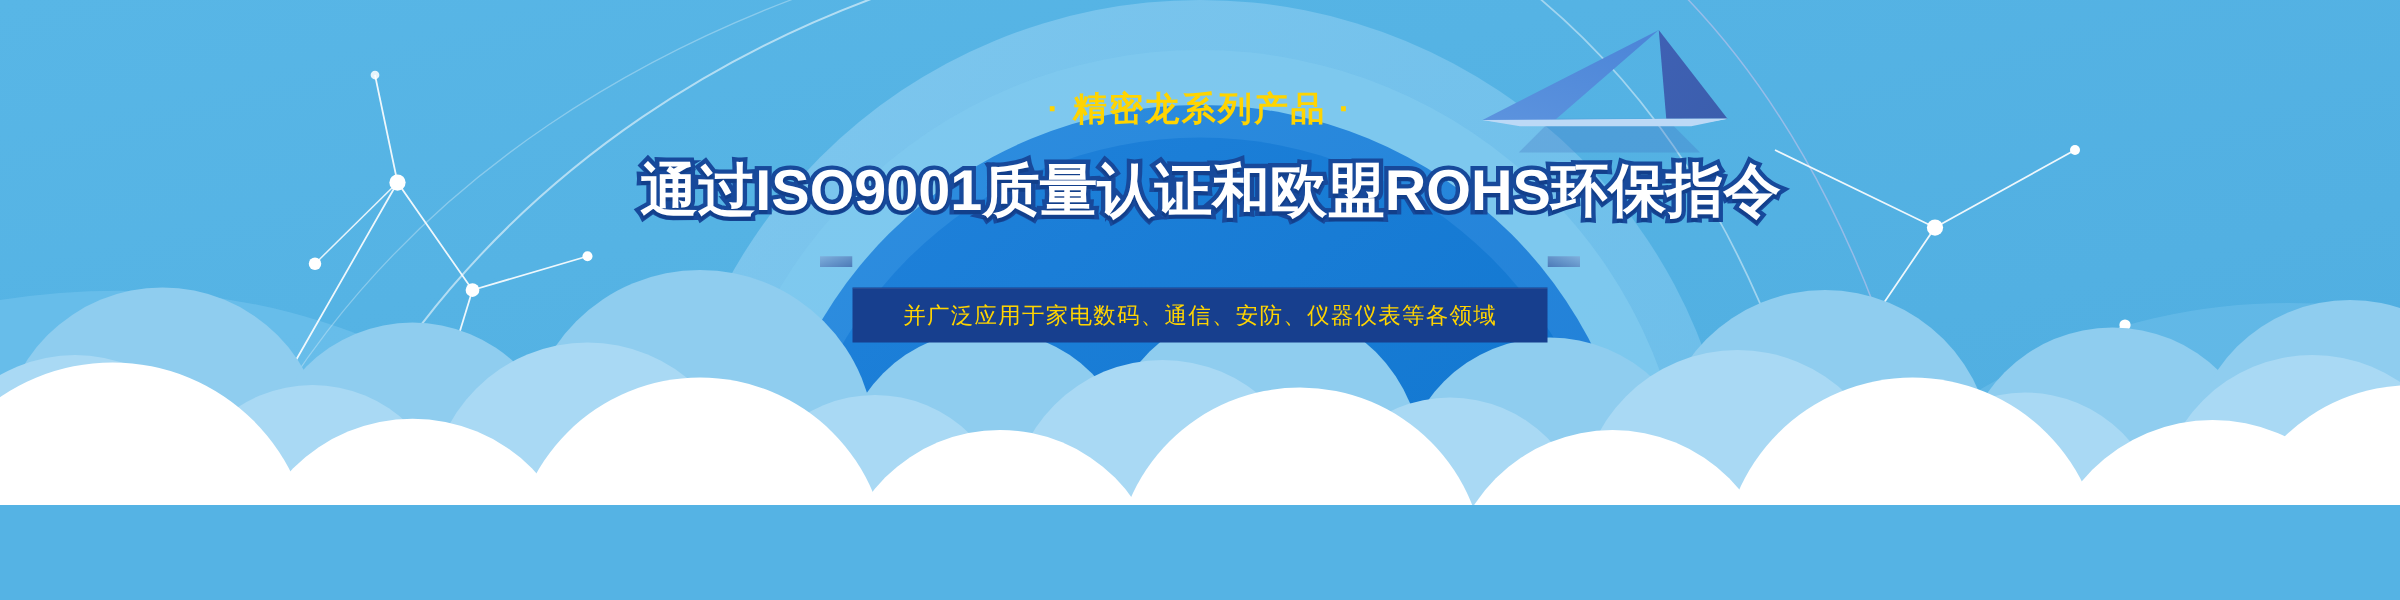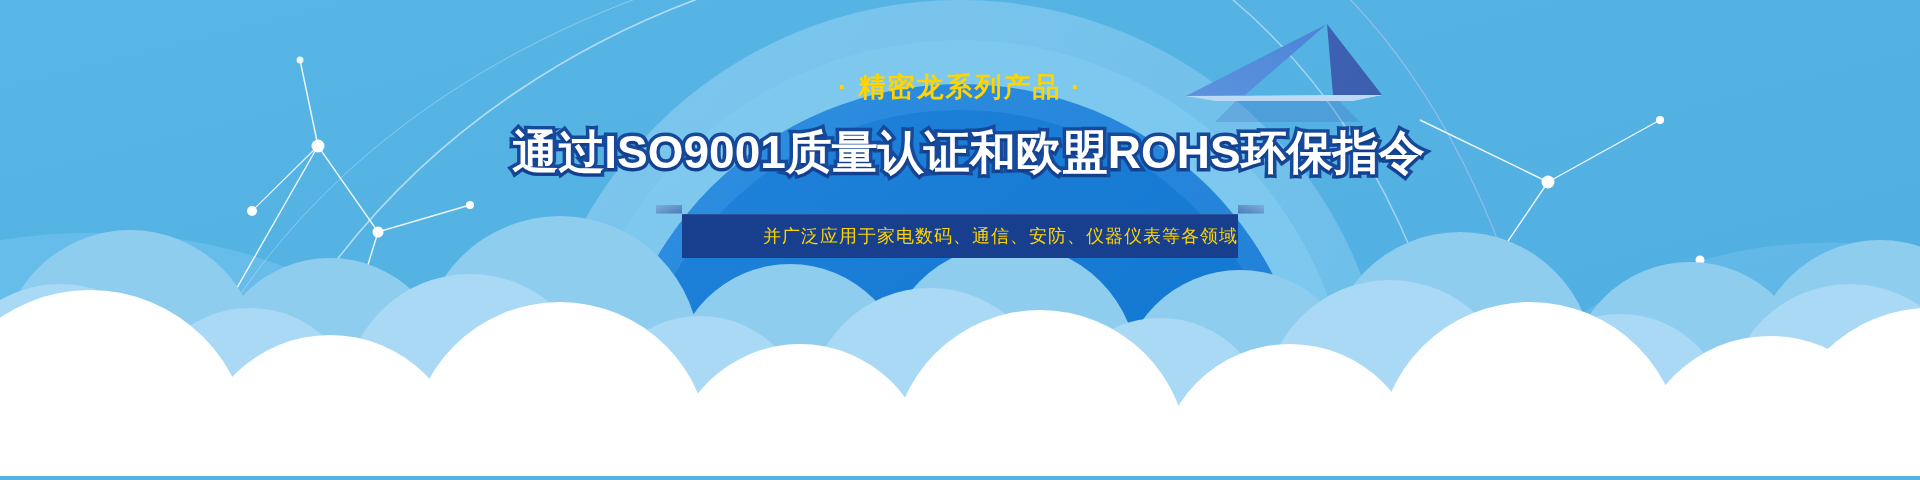--- a/index.html
+++ b/index.html
@@ -3,21 +3,21 @@
 <meta charset="utf-8">
 <title>Banner</title>
 <style>
   html,body{margin:0;padding:0;}
   body{
     width:1920px;height:480px;overflow:hidden;
     font-family:"Liberation Sans","DejaVu Sans",sans-serif;
     background:#55b3e4;
   }
   #banner{
-    position:relative;width:1920px;height:476px;overflow:hidden;
+    position:relative;width:1920px;height:404px;overflow:hidden;
     background:#404040;
   }
   .layer{position:absolute;left:0;top:0;width:1920px;height:480px;}
   svg.layer{display:block;}
 
   
   .content{
     position:absolute;left:0;top:0;width:1920px;height:480px;
     display:flex;flex-direction:column;align-items:center;
     z-index:40;pointer-events:none;
@@ -54,23 +54,23 @@
     width:556px;height:44px;
   }
   .ribbon-fold-l,.ribbon-fold-r{
     position:absolute;top:-9px;width:26px;height:9px;
   }
   .ribbon-fold-l{left:-26px;background:linear-gradient(to bottom right,#7fb0dd 0%,#4a78b6 100%);
     clip-path:polygon(0 0,100% 0,100% 100%,0 100%);}
   .ribbon-fold-r{right:-26px;background:linear-gradient(to bottom left,#7fb0dd 0%,#4a78b6 100%);
     clip-path:polygon(0 0,100% 0,100% 100%,0 100%);}
   .ribbon{
-    position:absolute;left:0;top:0;width:556px;height:44px;
+    position:absolute;left:0;top:16px;width:556px;height:44px;
     background:#173f8e;
-    display:flex;align-items:center;justify-content:flex-end;
+    display:flex;align-items:center;justify-content:center;
     box-shadow:inset 0 1px 0 rgba(255,255,255,.10);
   }
   .ribbon-text{
     font-size:18px;color:#ffd400;letter-spacing:1px;white-space:nowrap;
   }
 </style>
 </head>
 <body>
 
 <div id="banner">

